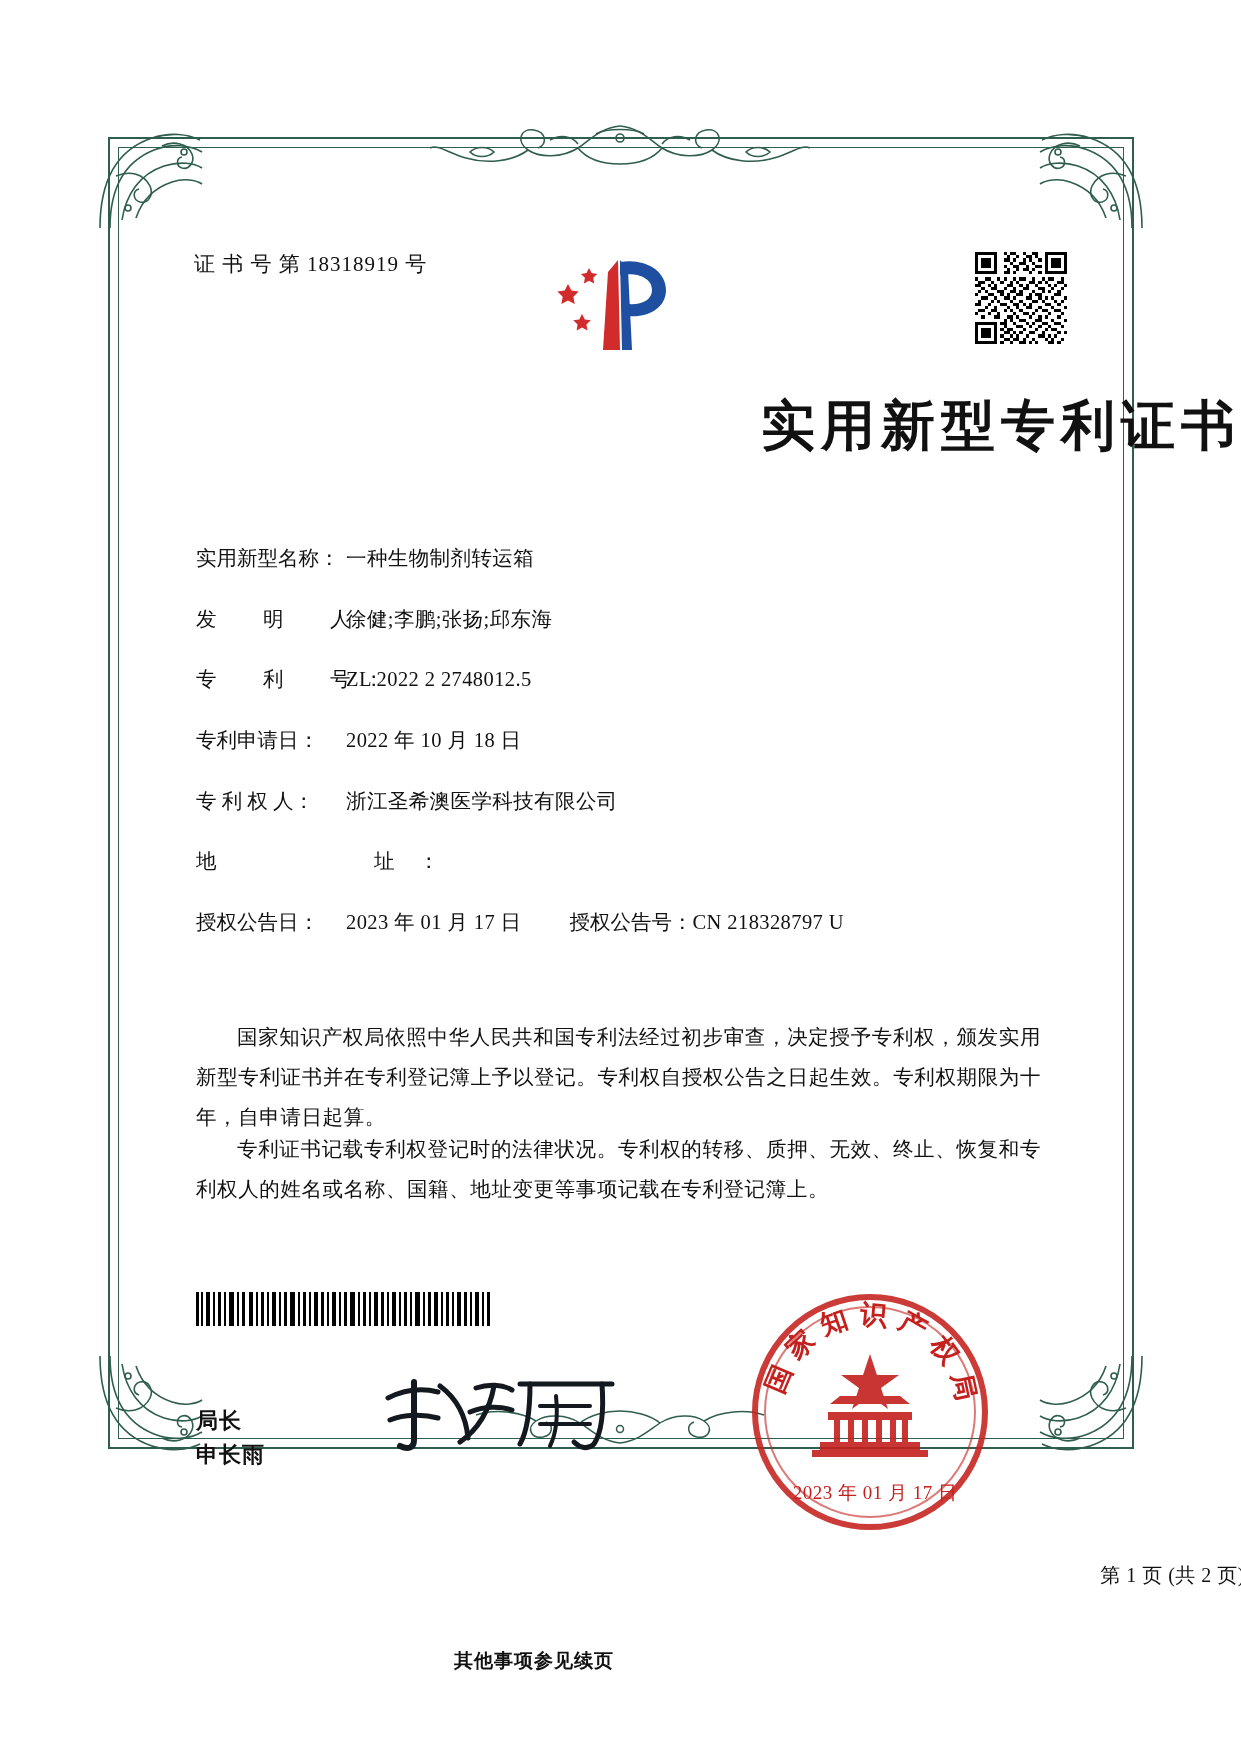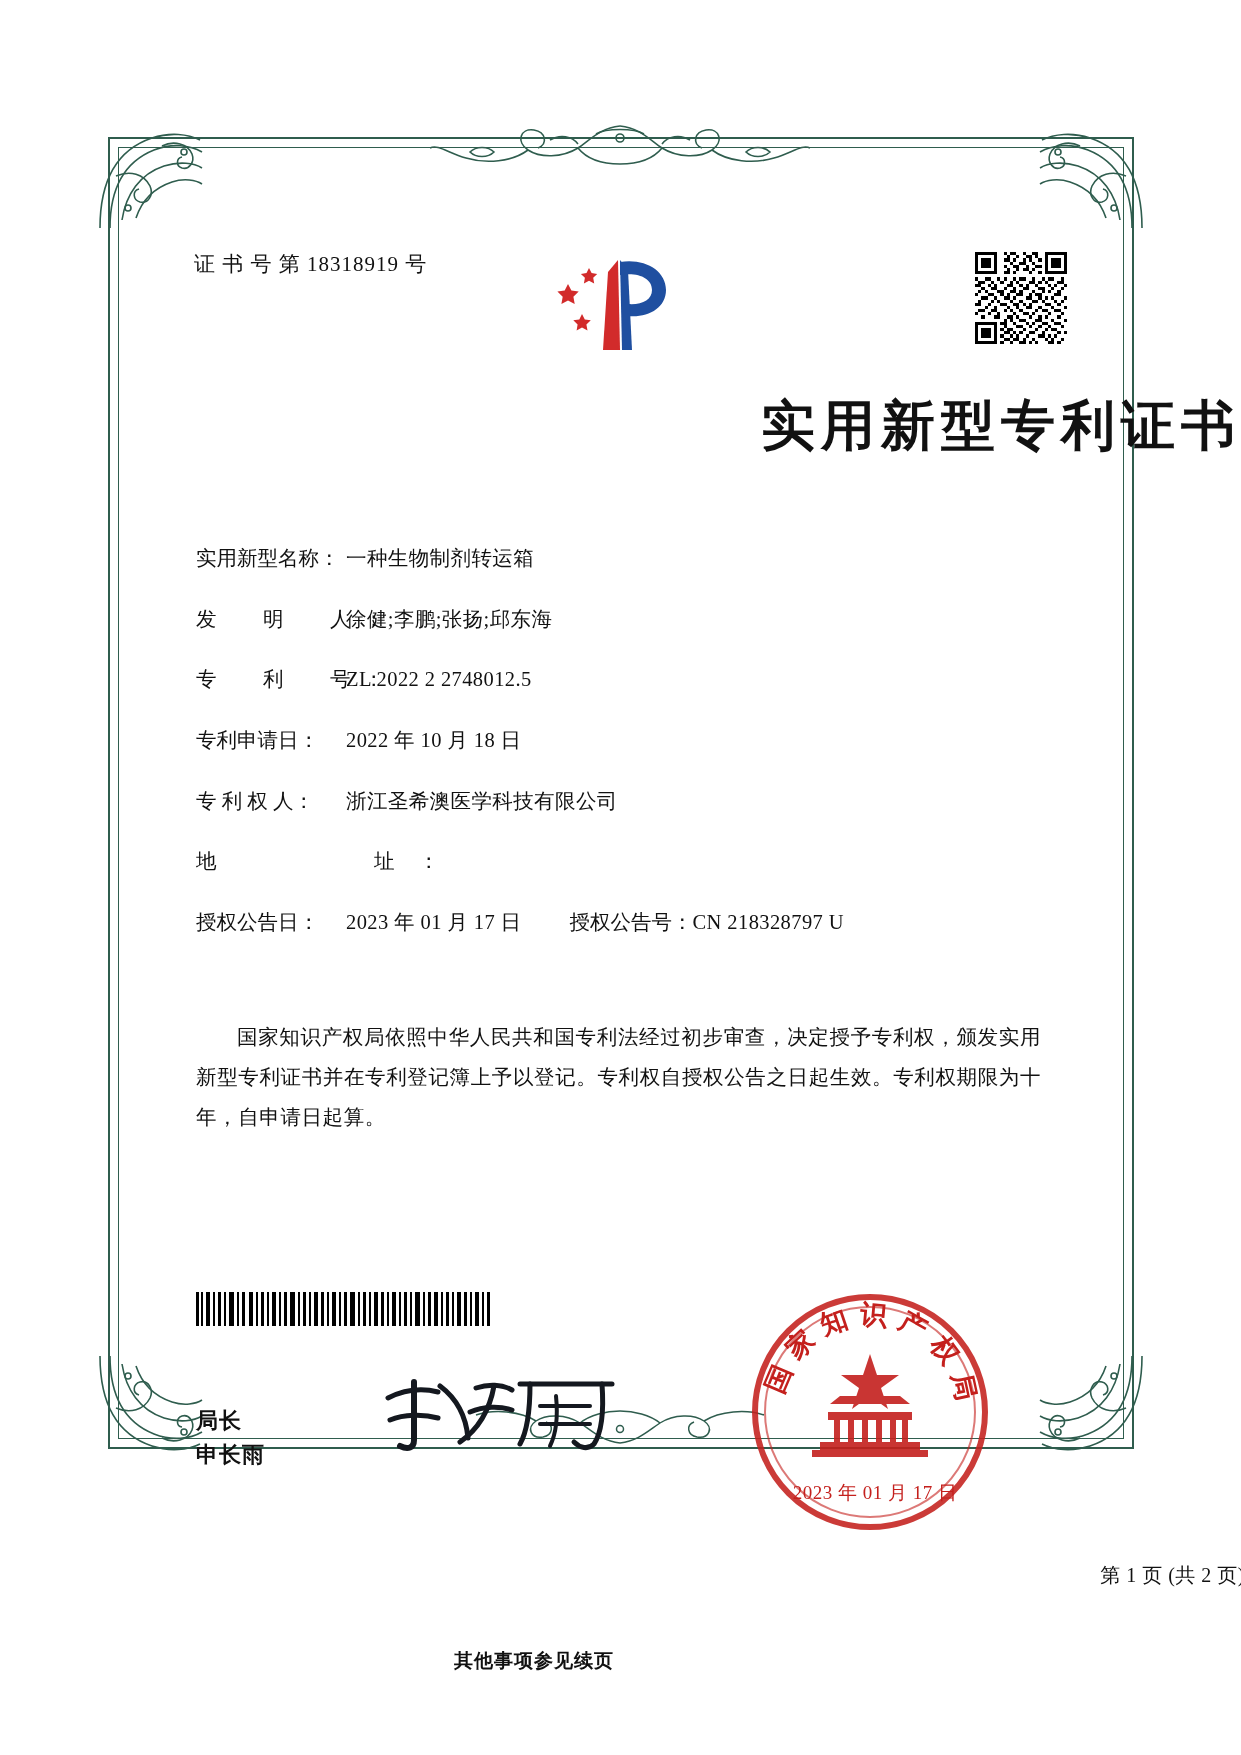--- a/index.html
+++ b/index.html
@@ -586,20 +586,21 @@
     <div class="field-row dual">
       <span class="field-label">授权公告日：</span>
       <span class="field-value">2023 年 01 月 17 日</span>
       <span class="second-label">授权公告号：</span>
       <span class="field-value">CN 218328797 U</span>
     </div>
 
   </div>
 
   <div class="para p1"><span class="indent"></span><span>国家知识产权局依照中华人民共和国专利法经过初步审查，决定授予专利权，颁发实用新型专利证书并在专利登记簿上予以登记。专利权自授权公告之日起生效。专利权期限为十年，自申请日起算。</span></div>
+  <div class="para p2"><span class="indent"></span><span>专利证书记载专利权登记时的法律状况。专利权的转移、质押、无效、终止、恢复和专利权人的姓名或名称、国籍、地址变更等事项记载在专利登记簿上。</span></div>
 
   <div class="barcode">
     <svg viewBox="0 0 320 34" shape-rendering="crispEdges" xmlns="http://www.w3.org/2000/svg">
       <rect width="320" height="34" fill="#fff"></rect>
       <g fill="#000">
         <rect x="0" y="0" width="3" height="34"></rect>
           <rect x="5" y="0" width="2" height="34"></rect>
         <rect x="10" y="0" width="4" height="34"></rect>
           <rect x="17" y="0" width="2" height="34"></rect>
         <rect x="22" y="0" width="3" height="34"></rect>

